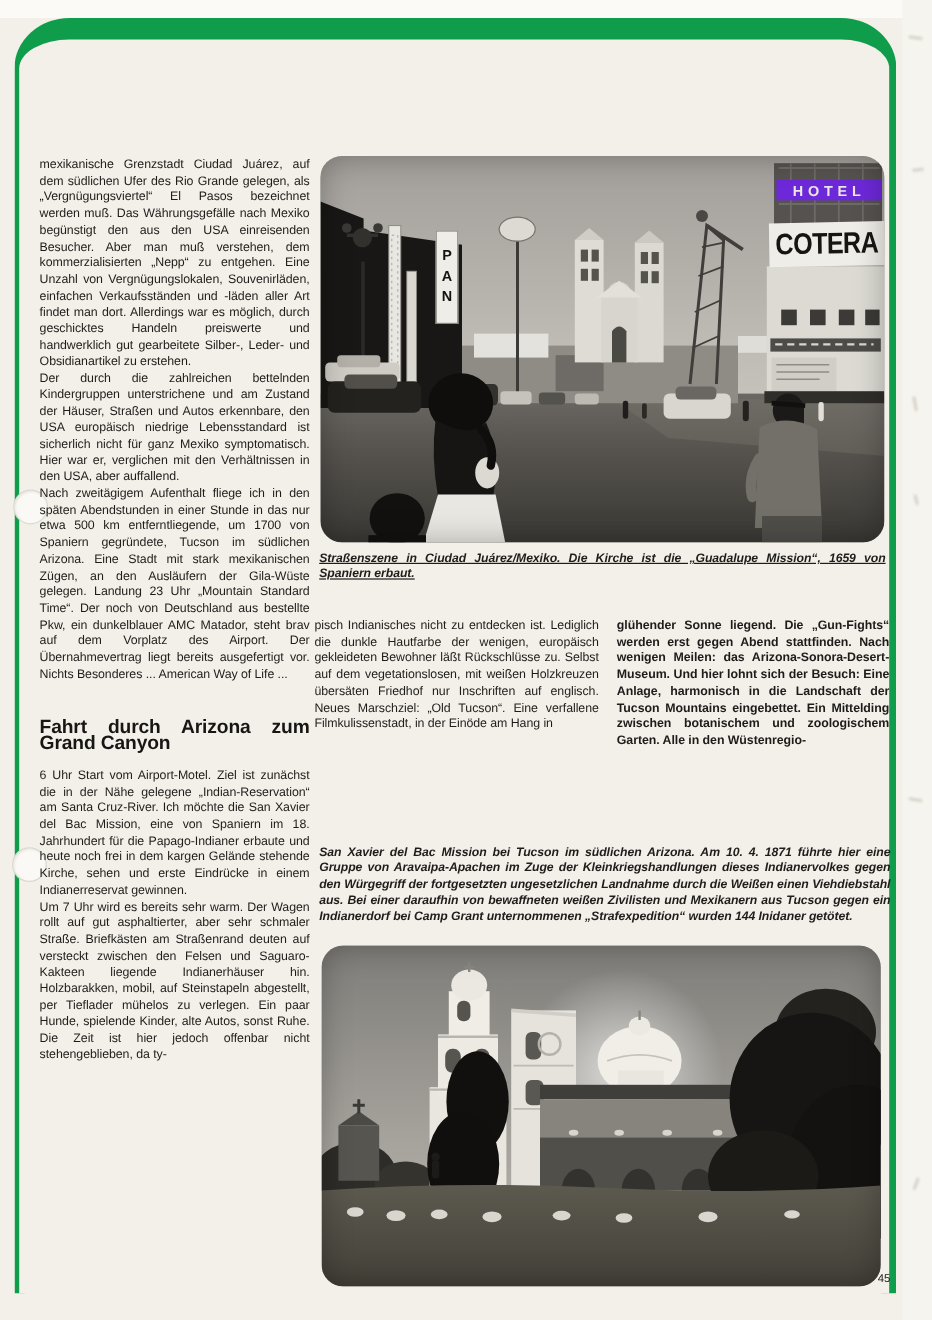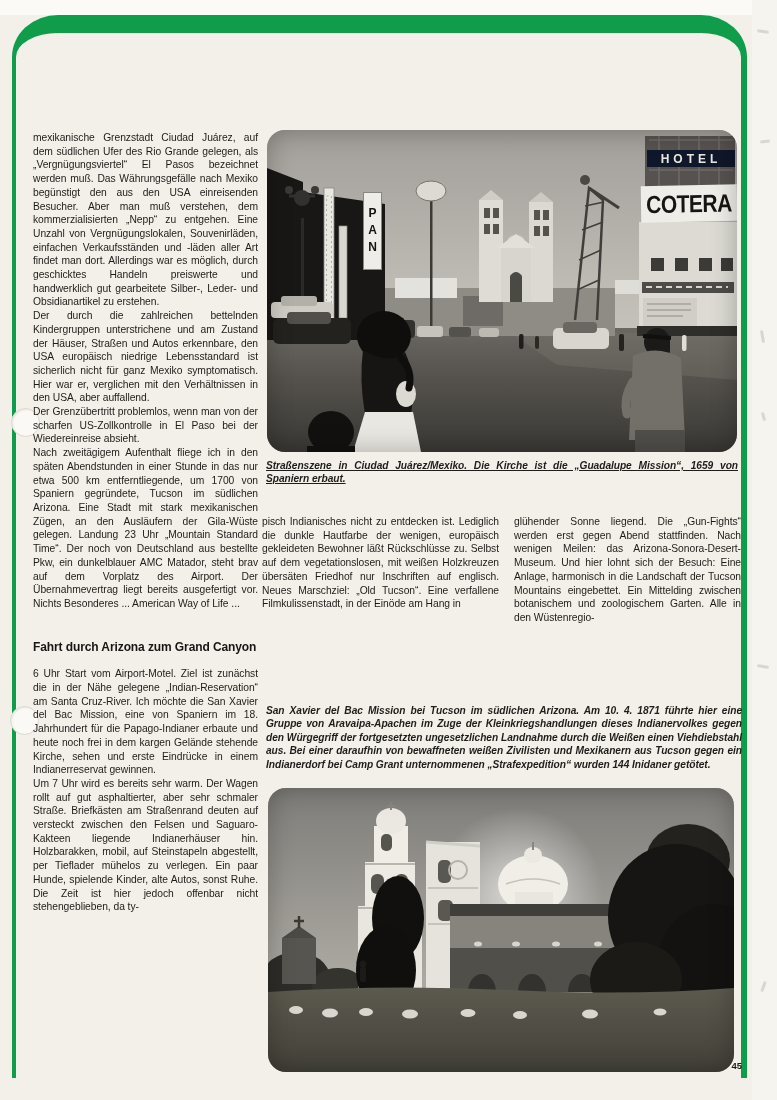--- a/index.html
+++ b/index.html
@@ -31,53 +31,53 @@
   .artifact{position:absolute;background:#c3bfb4;opacity:.55;filter:blur(.7px);border-radius:2px;}
 
   
   .body-text{
     position:absolute;color:#1d1c1a;font-size:10.3px;line-height:13.7px;
     text-align:justify;letter-spacing:-0.05px;
   }
   .body-text p{margin:0;}
   .col-left{left:33px;top:131px;width:225px;}
   .col-left h2{
-    font-size:12px;line-height:13.7px;margin:30px 0 13px 0;color:#171615;
+    font-size:16px;line-height:13.7px;margin:30px 0 13px 0;color:#171615;
     letter-spacing:-0.1px;
   }
   .mid-col-a{left:262px;top:515px;width:237px;}
-  .mid-col-b{left:514px;top:515px;width:227px;}
+  .mid-col-b{left:514px;top:515px;width:227px;font-weight:bold;}
   .caption{
     position:absolute;color:#1e1d1b;font-style:italic;font-weight:700;
     font-size:10.2px;line-height:13.4px;text-align:justify;letter-spacing:-0.05px;
   }
   .caption-1{left:266px;top:459px;width:472px;text-decoration:underline;}
   .caption-2{left:266px;top:664px;width:476px;margin-top:40px;}
   .page-number{
     position:absolute;left:722px;top:1060px;width:20px;text-align:right;
-    font-weight:700;font-size:9.5px;color:#1c1b1a;
+    font-weight:400;font-size:9.5px;color:#1c1b1a;
   }
 
   
   .photo{position:absolute;border-radius:18px;overflow:hidden;background:#9b9994;}
   .photo-1{left:267px;top:130px;width:470px;height:322px;}
   .photo-2{left:268px;top:788px;width:466px;height:284px;}
   .photo svg{display:block;width:100%;height:100%;}
   .vignette{position:absolute;inset:0;border-radius:18px;
     box-shadow:inset 0 0 26px rgba(0,0,0,0.28);pointer-events:none;}
 
   
   .sign{position:absolute;display:flex;align-items:center;justify-content:center;}
   .sign-pan{
     left:96px;top:62px;width:17px;height:76px;background:#efede7;border:1px solid #8a8781;
     color:#15140f;font-weight:700;font-size:12px;letter-spacing:3px;
     writing-mode:vertical-rl;text-orientation:upright;
   }
   .sign-hotel{
-    left:380px;top:20px;width:88px;height:17px;background:#0f172a;
+    left:380px;top:20px;width:88px;height:17px;background:#6d28d9;
     color:#e9e7e0;font-weight:700;font-size:12px;letter-spacing:4px;
   }
   .sign-cotera{
     left:374px;top:58px;width:96px;height:31px;background:#efede8;
     color:#161513;font-weight:700;font-size:21px;letter-spacing:-0.5px;
     transform:scaleY(1.18) rotate(-1deg);
   }
 </style>
 </head>
 <body>
@@ -93,21 +93,20 @@
 <div class="artifact" style="left:758px;top:985px;width:11px;height:3px;transform:rotate(-70deg);"></div>
 
 <div class="frame"></div>
 
 <div class="hole hole1"></div>
 <div class="hole hole2"></div>
 
 <div class="body-text col-left">
   <p>mexikanische Grenzstadt Ciudad Juárez, auf dem südlichen Ufer des Rio Grande gelegen, als „Vergnügungsviertel“ El Pasos bezeichnet werden muß. Das Währungsgefälle nach Mexiko begünstigt den aus den USA einreisenden Besucher. Aber man muß verstehen, dem kommerzialisierten „Nepp“ zu entgehen. Eine Unzahl von Vergnügungslokalen, Souvenirläden, einfachen Verkaufsständen und -läden aller Art findet man dort. Allerdings war es möglich, durch geschicktes Handeln preiswerte und handwerklich gut gearbeitete Silber-, Leder- und Obsidianartikel zu erstehen.</p>
   <p>Der durch die zahlreichen bettelnden Kindergruppen unterstrichene und am Zustand der Häuser, Straßen und Autos erkennbare, den USA europäisch niedrige Lebensstandard ist sicherlich nicht für ganz Mexiko symptomatisch. Hier war er, verglichen mit den Verhältnissen in den USA, aber auffallend.</p>
-  <p>Der Grenzübertritt problemlos, wenn man von der scharfen US-Zollkontrolle in El Paso bei der Wiedereinreise absieht.</p>
   <p>Nach zweitägigem Aufenthalt fliege ich in den späten Abendstunden in einer Stunde in das nur etwa 500 km entferntliegende, um 1700 von Spaniern gegründete, Tucson im südlichen Arizona. Eine Stadt mit stark mexikanischen Zügen, an den Ausläufern der Gila-Wüste gelegen. Landung 23 Uhr „Mountain Standard Time“. Der noch von Deutschland aus bestellte Pkw, ein dunkelblauer AMC Matador, steht brav auf dem Vorplatz des Airport. Der Übernahmevertrag liegt bereits ausgefertigt vor. Nichts Besonderes ... American Way of Life ...</p>
   <h2>Fahrt durch Arizona zum Grand Canyon</h2>
   <p>6 Uhr Start vom Airport-Motel. Ziel ist zunächst die in der Nähe gelegene „Indian-Reservation“ am Santa Cruz-River. Ich möchte die San Xavier del Bac Mission, eine von Spaniern im 18. Jahrhundert für die Papago-Indianer erbaute und heute noch frei in dem kargen Gelände stehende Kirche, sehen und erste Eindrücke in einem Indianerreservat gewinnen.</p>
   <p>Um 7 Uhr wird es bereits sehr warm. Der Wagen rollt auf gut asphaltierter, aber sehr schmaler Straße. Briefkästen am Straßenrand deuten auf versteckt zwischen den Felsen und Saguaro-Kakteen liegende Indianerhäuser hin. Holzbarakken, mobil, auf Steinstapeln abgestellt, per Tieflader mühelos zu verlegen. Ein paar Hunde, spielende Kinder, alte Autos, sonst Ruhe. Die Zeit ist hier jedoch offenbar nicht stehengeblieben, da ty-</p>
 </div>
 
 <div class="photo photo-1">
   <svg viewBox="0 0 470 322" preserveAspectRatio="none">
     <defs>
       <linearGradient id="sky1" x1="0" y1="0" x2="0" y2="1">

